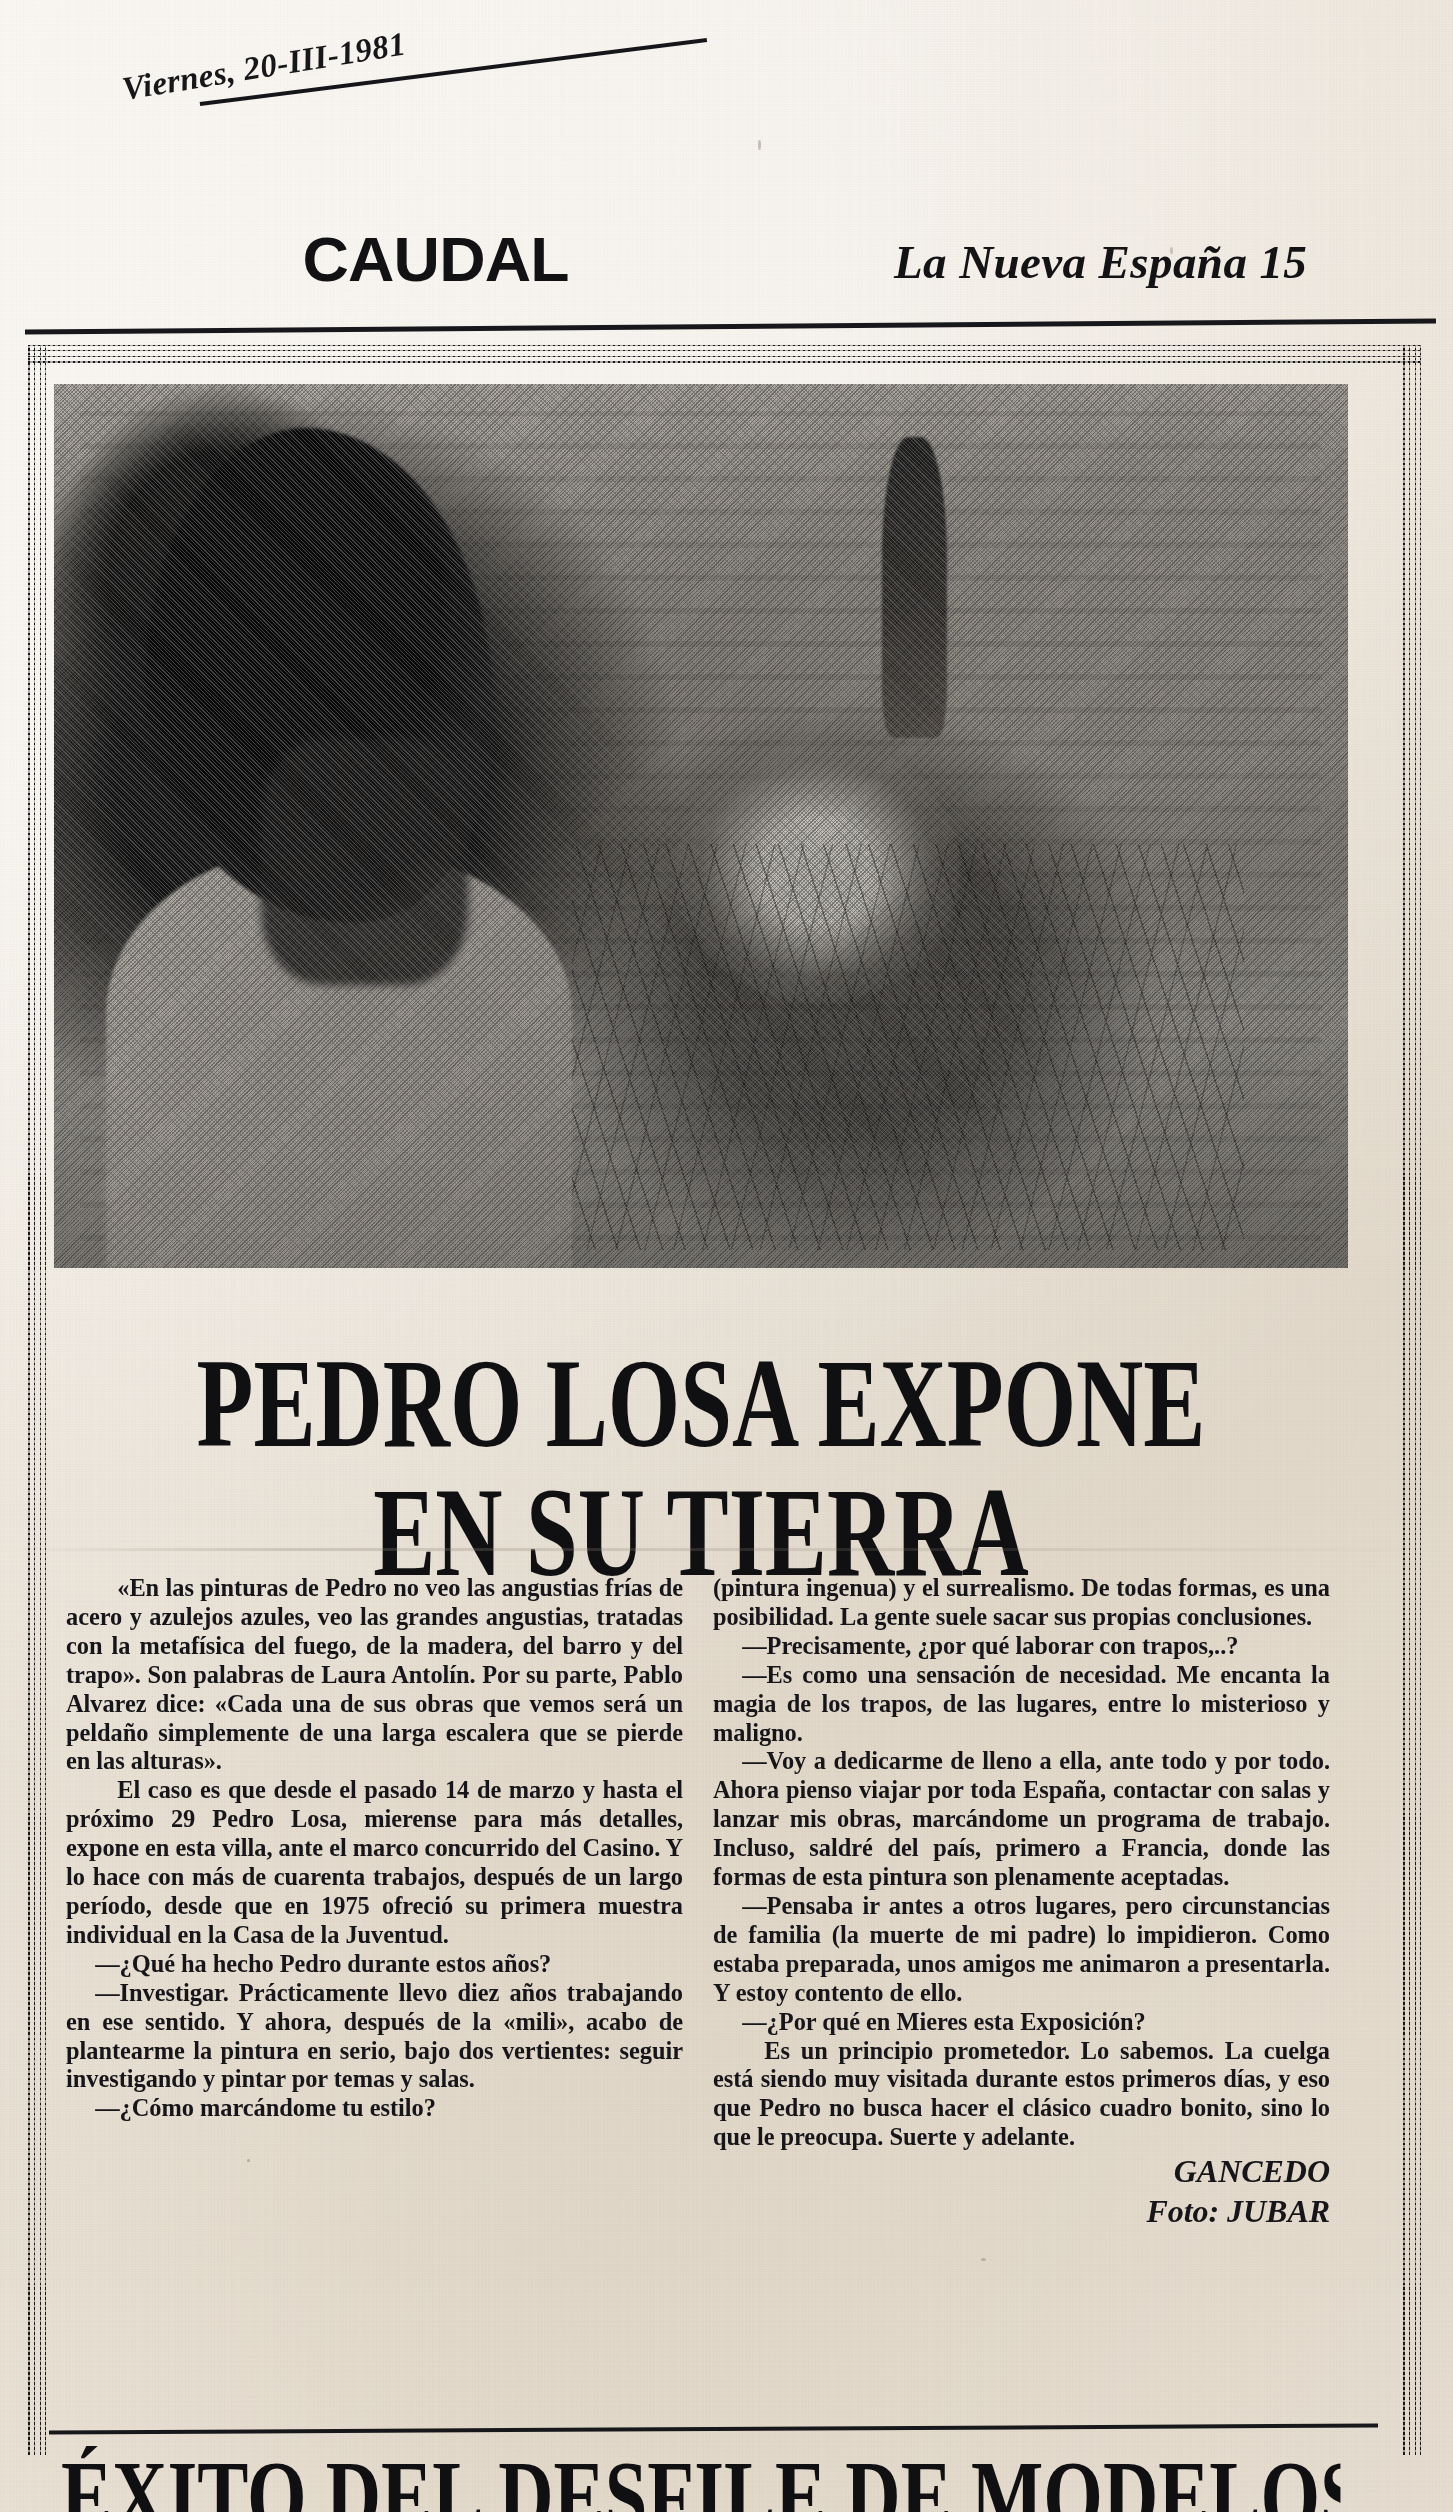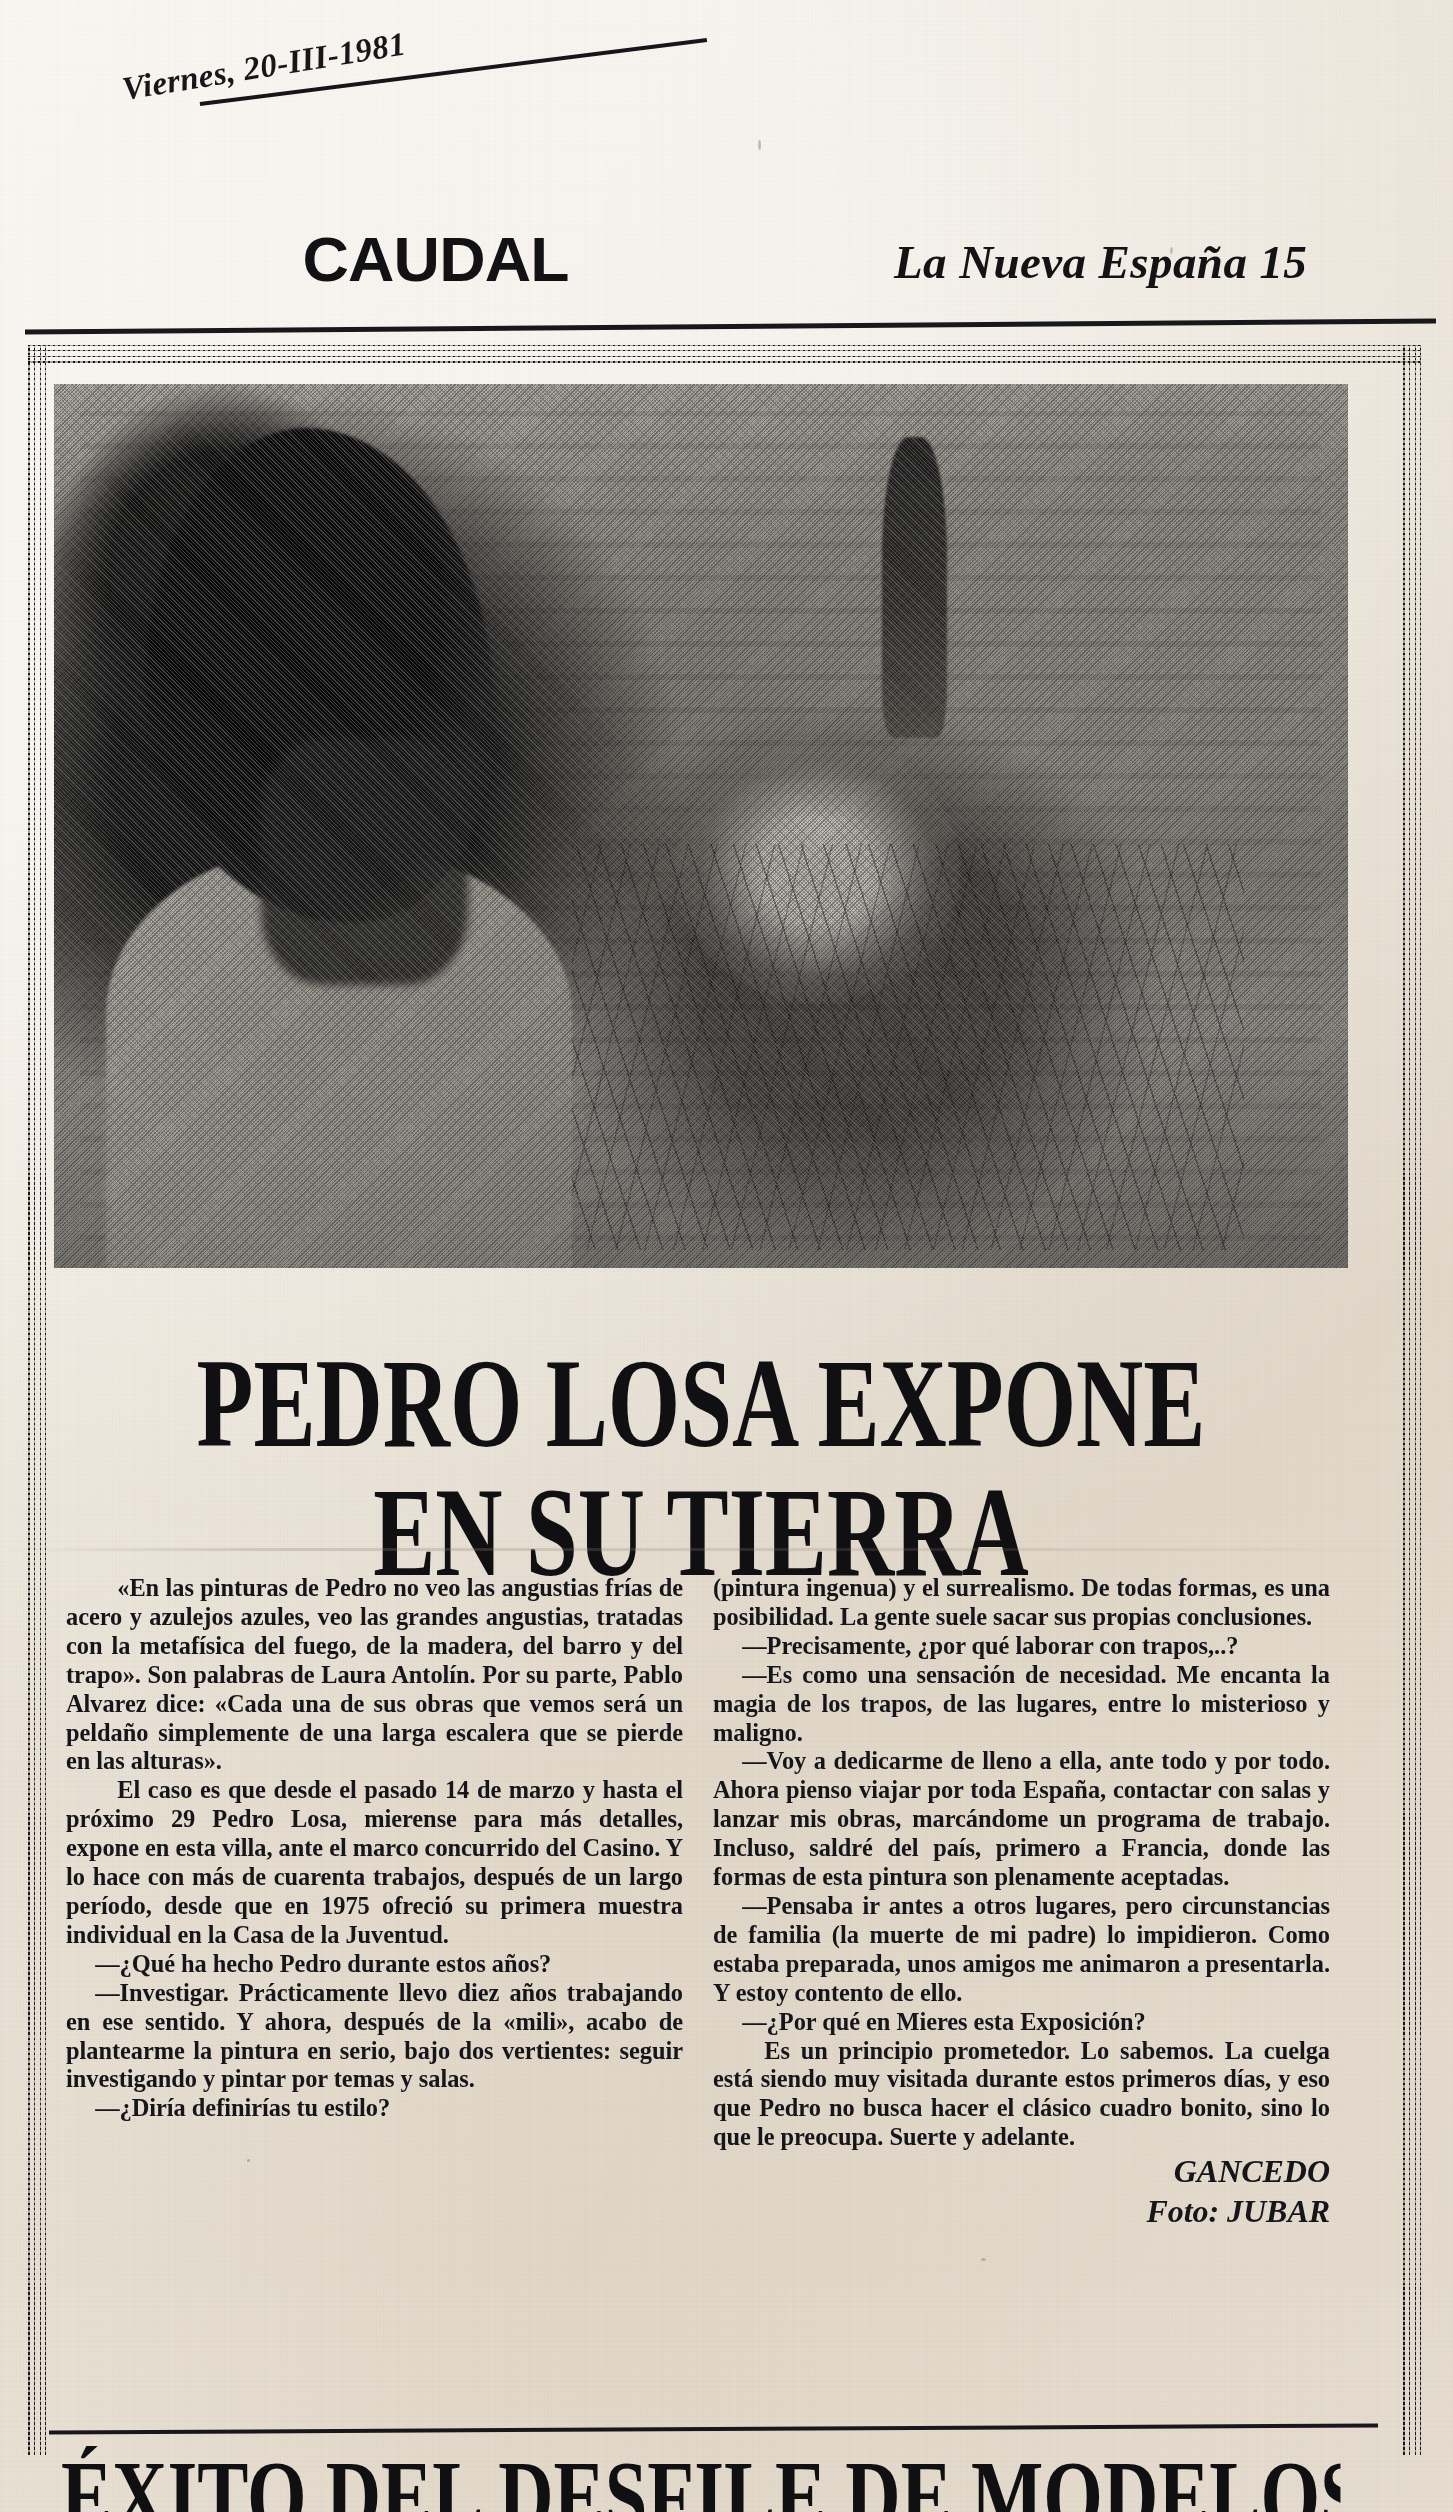--- a/index.html
+++ b/index.html
@@ -271,21 +271,21 @@
 </h1>
 
 <div class="fold"></div>
 
 <div class="cols">
   <div class="col">
     <p>«En las pinturas de Pedro no veo las angustias frías de acero y azulejos azules, veo las grandes angustias, tratadas con la metafísica del fuego, de la madera, del barro y del trapo». Son palabras de Laura Antolín. Por su parte, Pablo Alvarez dice: «Cada una de sus obras que vemos será un peldaño simplemente de una larga escalera que se pierde en las alturas».</p>
     <p>El caso es que desde el pasado 14 de marzo y hasta el próximo 29 Pedro Losa, mierense para más detalles, expone en esta villa, ante el marco concurrido del Casino. Y lo hace con más de cuarenta trabajos, después de un largo período, desde que en 1975 ofreció su primera muestra individual en la Casa de la Juventud.</p>
     <p class="q">—¿Qué ha hecho Pedro durante estos años?</p>
     <p class="q">—Investigar. Prácticamente llevo diez años trabajando en ese sentido. Y ahora, después de la «mili», acabo de plantearme la pintura en serio, bajo dos vertientes: seguir investigando y pintar por temas y salas.</p>
-    <p class="q">—¿Diría definirías tu estilo?</p>
+    <p class="q">—¿Cómo marcándome tu estilo?</p>
   </div>
 
   <div class="col">
     <p style="text-indent:0">(pintura ingenua) y el surrealismo. De todas formas, es una posibilidad. La gente suele sacar sus propias conclusiones.</p>
     <p class="q">—Precisamente, ¿por qué laborar con trapos,..?</p>
     <p class="q">—Es como una sensación de necesidad. Me encanta la magia de los trapos, de las lugares, entre lo misterioso y maligno.</p>
     <p class="q">—Voy a dedicarme de lleno a ella, ante todo y por todo. Ahora pienso viajar por toda España, contactar con salas y lanzar mis obras, marcándome un programa de trabajo. Incluso, saldré del país, primero a Francia, donde las formas de esta pintura son plenamente aceptadas.</p>
     <p class="q">—Pensaba ir antes a otros lugares, pero circunstancias de familia (la muerte de mi padre) lo impidieron. Como estaba preparada, unos amigos me animaron a presentarla. Y estoy contento de ello.</p>
     <p class="q">—¿Por qué en Mieres esta Exposición?</p>
     <p>Es un principio prometedor. Lo sabemos. La cuelga está siendo muy visitada durante estos primeros días, y eso que Pedro no busca hacer el clásico cuadro bonito, sino lo que le preocupa. Suerte y adelante.</p>

